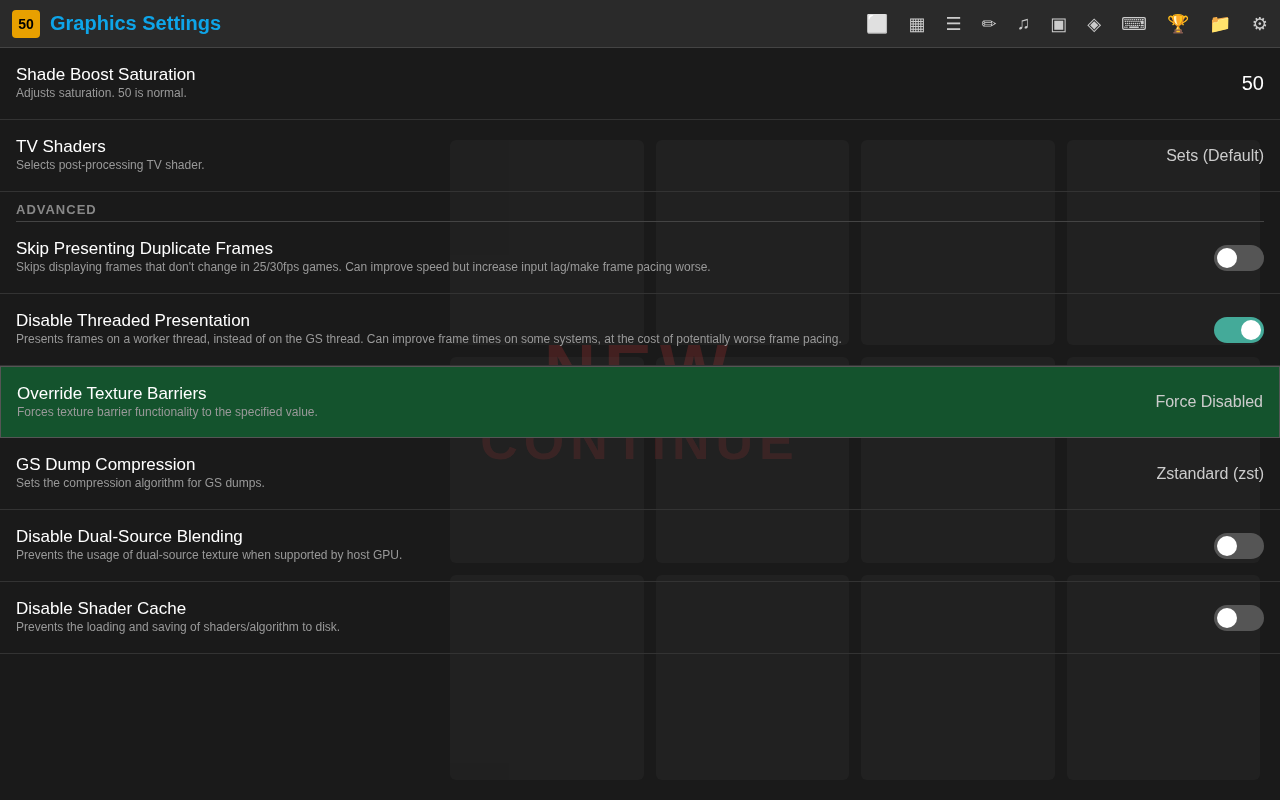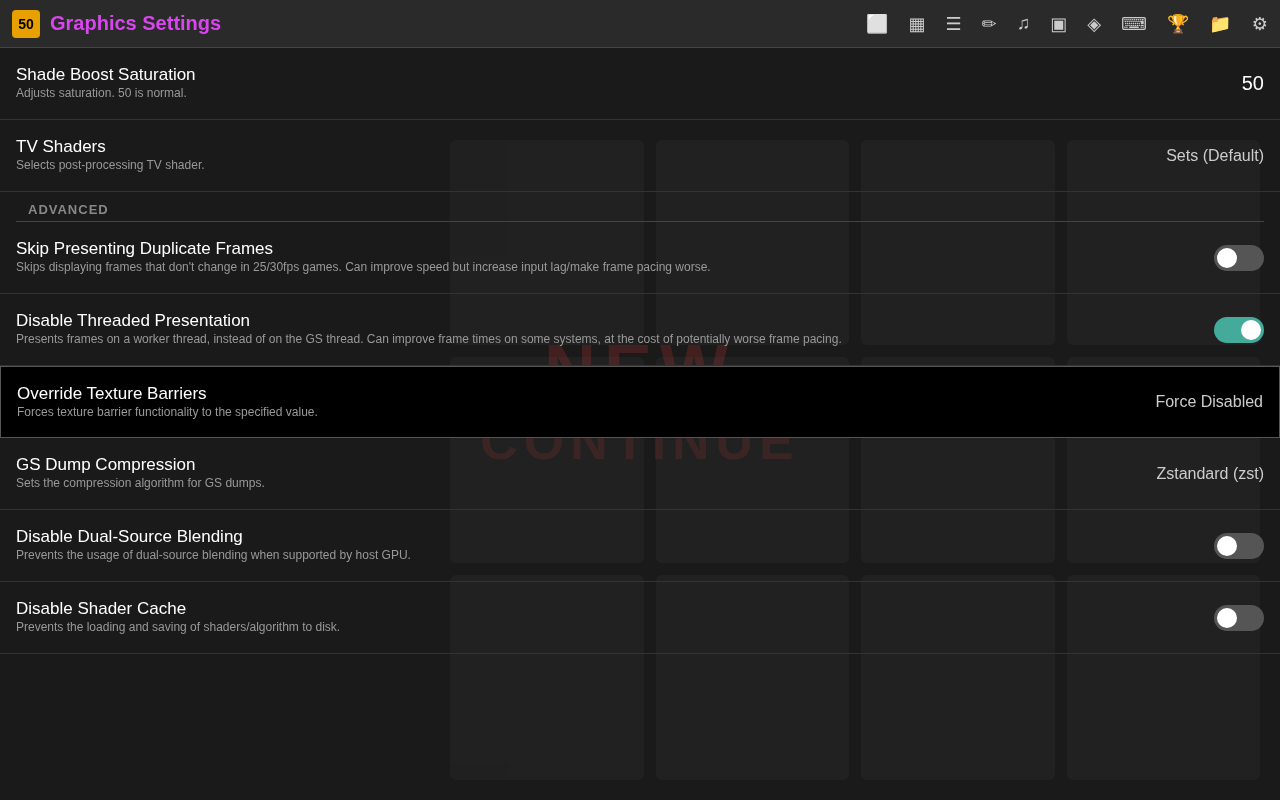--- a/index.html
+++ b/index.html
@@ -73,21 +73,21 @@
       height: 28px;
       border-radius: 4px;
       display: flex;
       align-items: center;
       justify-content: center;
       margin-right: 10px;
     }
     .header-title {
       font-size: 20px;
       font-weight: 600;
-      color: #d946ef;
+      color: #0ea5e9;
       flex: 1;
     }
     .header-icons {
       display: flex;
       gap: 20px;
       align-items: center;
     }
     .header-icon {
       color: #ccc;
       font-size: 18px;
@@ -108,21 +108,21 @@
       display: flex;
       align-items: center;
       justify-content: space-between;
       padding: 14px 16px;
       border-bottom: 1px solid #333;
       min-height: 72px;
       background: transparent;
       transition: background 0.15s;
     }
     .setting-row.highlighted {
-      background: #000000;
+      background: #14532d;
       border: 1px solid #555;
     }
 
     .setting-left {
       display: flex;
       flex-direction: column;
       flex: 1;
       padding-right: 20px;
     }
     .setting-name {
@@ -137,21 +137,21 @@
     }
 
     .setting-right {
       display: flex;
       align-items: center;
       flex-shrink: 0;
     }
 
     
     .section-header {
-      padding: 10px 16px 4px 28px;
+      padding: 10px 16px 4px 16px;
       font-size: 13px;
       font-weight: 600;
       color: #888;
       text-transform: uppercase;
       letter-spacing: 1px;
       background: transparent;
     }
 
     
     .toggle {
@@ -305,21 +305,21 @@
     </div>
     <div class="setting-right">
       <span class="setting-value">Zstandard (zst)</span>
     </div>
   </div>
 
 
   <div class="setting-row">
     <div class="setting-left">
       <span class="setting-name">Disable Dual-Source Blending</span>
-      <span class="setting-desc">Prevents the usage of dual-source blending when supported by host GPU.</span>
+      <span class="setting-desc">Prevents the usage of dual-source texture when supported by host GPU.</span>
     </div>
     <div class="setting-right">
       <div class="toggle"></div>
     </div>
   </div>
 
   <div class="setting-row">
     <div class="setting-left">
       <span class="setting-name">Disable Shader Cache</span>
       <span class="setting-desc">Prevents the loading and saving of shaders/algorithm to disk.</span>

